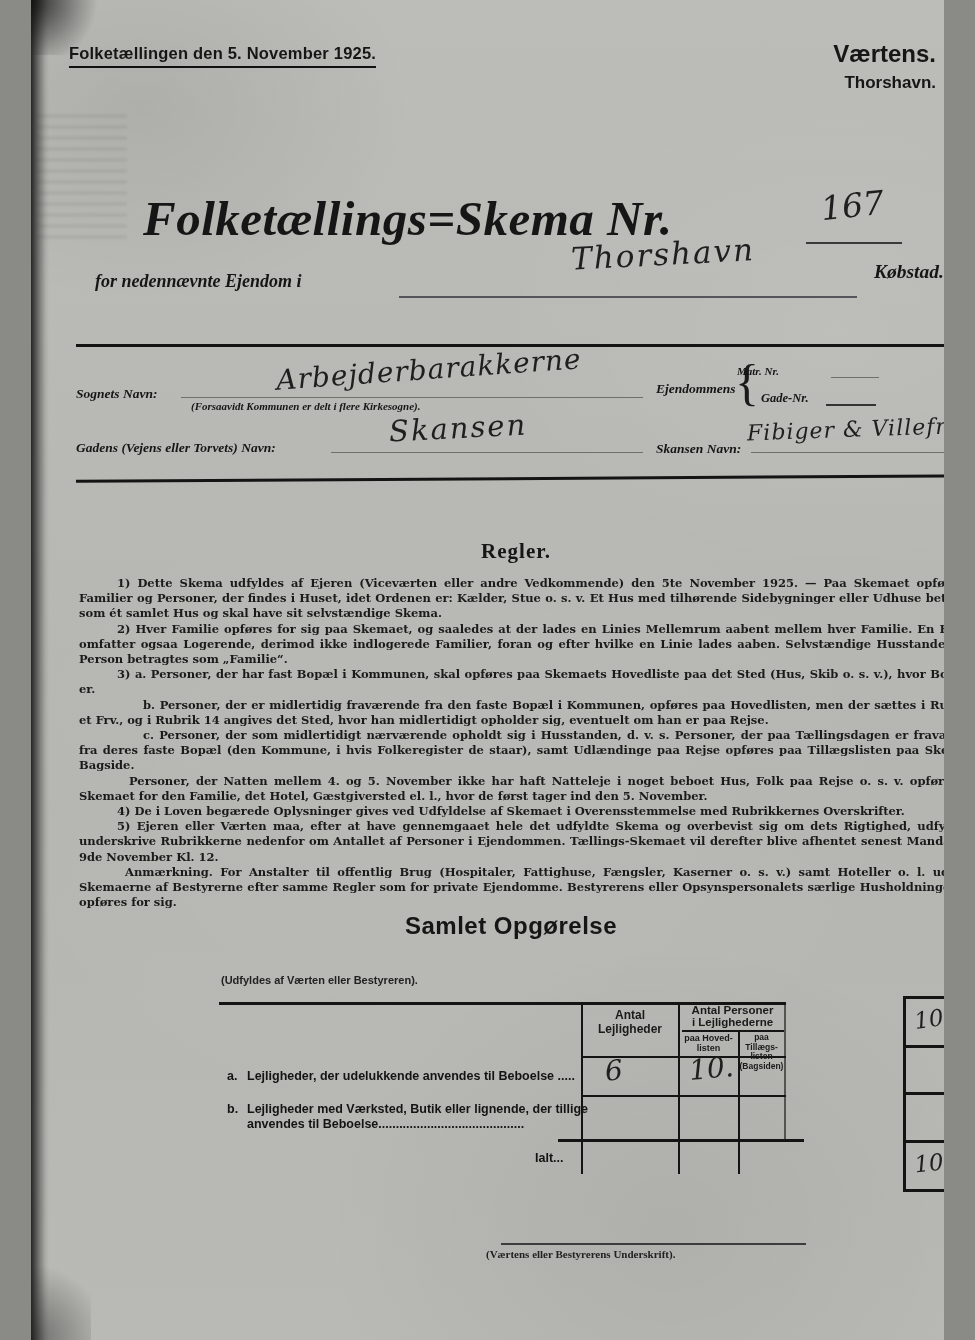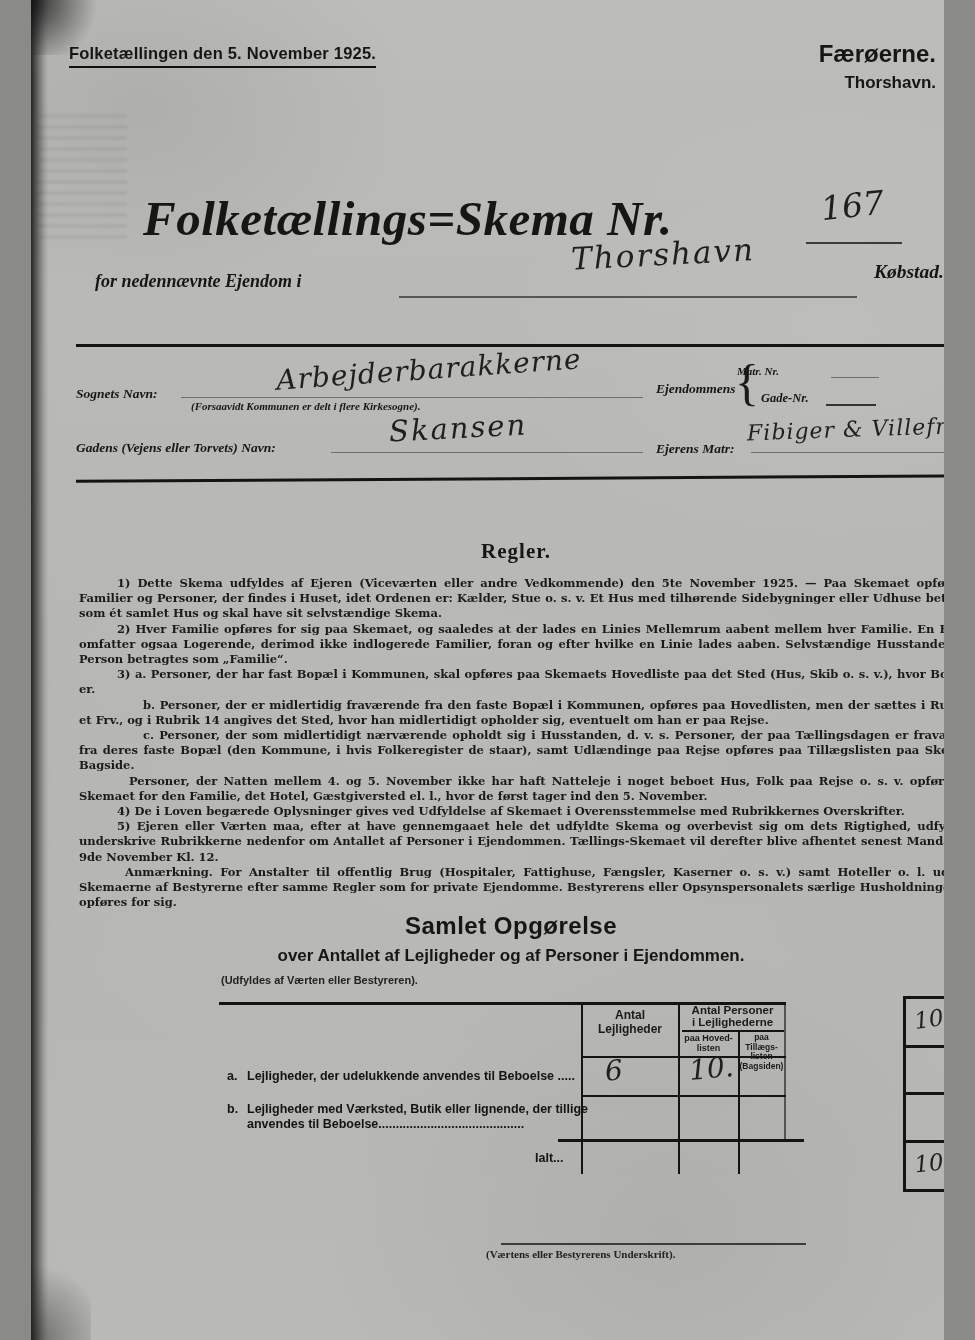--- a/index.html
+++ b/index.html
@@ -125,21 +125,21 @@
 <body>
 
 <div class="page noint">
 
   <div class="abs edge-left"></div>
   <div class="abs corner-tl"></div>
   <div class="abs ghost"></div>
   <div class="abs smudge-b"></div>
 
   <div class="abs hdr-left">Folketællingen den 5. November 1925.</div>
-  <div class="abs hdr-region">Færøerne.</div>
+  <div class="abs hdr-region">Værtens.</div>
   <div class="abs hdr-town">Thorshavn.</div>
 
   <div class="abs title-main">Folketællings=Skema Nr.</div>
   <div class="abs hw title-num">167</div>
   <div class="abs title-num-line"></div>
   <div class="abs bi sub-prefix">for nedennævnte Ejendom i</div>
   <div class="abs sub-line"></div>
   <div class="abs hw sub-hw">Thorshavn</div>
   <div class="abs bi sub-suffix">Købstad.</div>
 
@@ -155,39 +155,38 @@
   <div class="abs brace">{</div>
   <div class="abs bi f-label matr-label">Matr. Nr.</div>
   <div class="abs dotline matr-line"></div>
   <div class="abs bi f-label gadenr-label">Gade-Nr.</div>
   <div class="abs gadenr-line"></div>
 
   <div class="abs bi f-label gade-label">Gadens (Vejens eller Torvets) Navn:</div>
   <div class="abs dotline gade-line"></div>
   <div class="abs hw gade-hw">Skansen</div>
 
-  <div class="abs bi f-label ejer-label">Ejerens Matr:</div>
+  <div class="abs bi f-label ejer-label">Skansen Navn:</div>
   <div class="abs dotline ejer-line"></div>
   <div class="abs hw ejer-hw">Fibiger &amp; Villefrance</div>
 
   <div class="abs rules-heading">Regler.</div>
   <div class="abs rules-text" id="rules-paragraphs">
       <p>1)  Dette Skema udfyldes af Ejeren (Viceværten eller andre Vedkommende) den 5te November 1925. — Paa Skemaet opføres de Familier og Personer, der findes i Huset, idet Ordenen er: Kælder, Stue o. s. v.  Et Hus med tilhørende Sidebygninger eller Udhuse betragtes som ét samlet Hus og skal have sit selvstændige Skema.</p>
       <p>2)  Hver Familie opføres for sig paa Skemaet, og saaledes at der lades en Linies Mellemrum aabent mellem hver Familie.  En Familie omfatter ogsaa Logerende, derimod ikke indlogerede Familier, foran og efter hvilke en Linie lades aaben.  Selvstændige Husstande paa 1 Person betragtes som „Familie“.</p>
       <p>3)  a.  Personer, der har fast Bopæl i Kommunen, skal opføres paa Skemaets Hovedliste paa det Sted (Hus, Skib o. s. v.), hvor Bopælen er.</p>
       <p>b.  Personer, der er midlertidig fraværende fra den faste Bopæl i Kommunen, opføres paa Hovedlisten, men der sættes i Rubrik 2 et Frv., og i Rubrik 14 angives det Sted, hvor han midlertidigt opholder sig, eventuelt om han er paa Rejse.</p>
       <p>c.  Personer, der som midlertidigt nærværende opholdt sig i Husstanden, d. v. s. Personer, der paa Tællingsdagen er fraværende fra deres faste Bopæl (den Kommune, i hvis Folkeregister de staar), samt Udlændinge paa Rejse opføres paa Tillægslisten paa Skemaets Bagside.</p>
       <p>Personer, der Natten mellem 4. og 5. November ikke har haft Natteleje i noget beboet Hus, Folk paa Rejse o. s. v. opføres paa Skemaet for den Familie, det Hotel, Gæstgiversted el. l., hvor de først tager ind den 5. November.</p>
       <p>4)  De i Loven begærede Oplysninger gives ved Udfyldelse af Skemaet i Overensstemmelse med Rubrikkernes Overskrifter.</p>
       <p>5)  Ejeren eller Værten maa, efter at have gennemgaaet hele det udfyldte Skema og overbevist sig om dets Rigtighed, udfylde og underskrive Rubrikkerne nedenfor om Antallet af Personer i Ejendommen.  Tællings-Skemaet vil derefter blive afhentet senest Mandag den 9de November Kl. 12.</p>
       <p>Anmærkning.  For Anstalter til offentlig Brug (Hospitaler, Fattighuse, Fængsler, Kaserner o. s. v.) samt Hoteller o. l. udfyldes Skemaerne af Bestyrerne efter samme Regler som for private Ejendomme.  Bestyrerens eller Opsynspersonalets særlige Husholdninger skal opføres for sig.</p>
     </div>
 
   <div class="abs sum-title">Samlet Opgørelse</div>
-  <div class="abs sum-sub">over Antallet af Lejligheder og af Personer i Ejendommen.</div>
   <div class="abs sum-note">(Udfyldes af Værten eller Bestyreren).</div>
 
   <div class="abs hline t-top"></div>
   <div class="abs vline t-v1"></div>
   <div class="abs vline t-v2"></div>
   <div class="abs vline t-v3"></div>
   <div class="abs vline t-v4"></div>
   <div class="abs hline t-pers-ul"></div>
   <div class="abs hline t-hdr-b"></div>
   <div class="abs hline t-rowa-b"></div>

